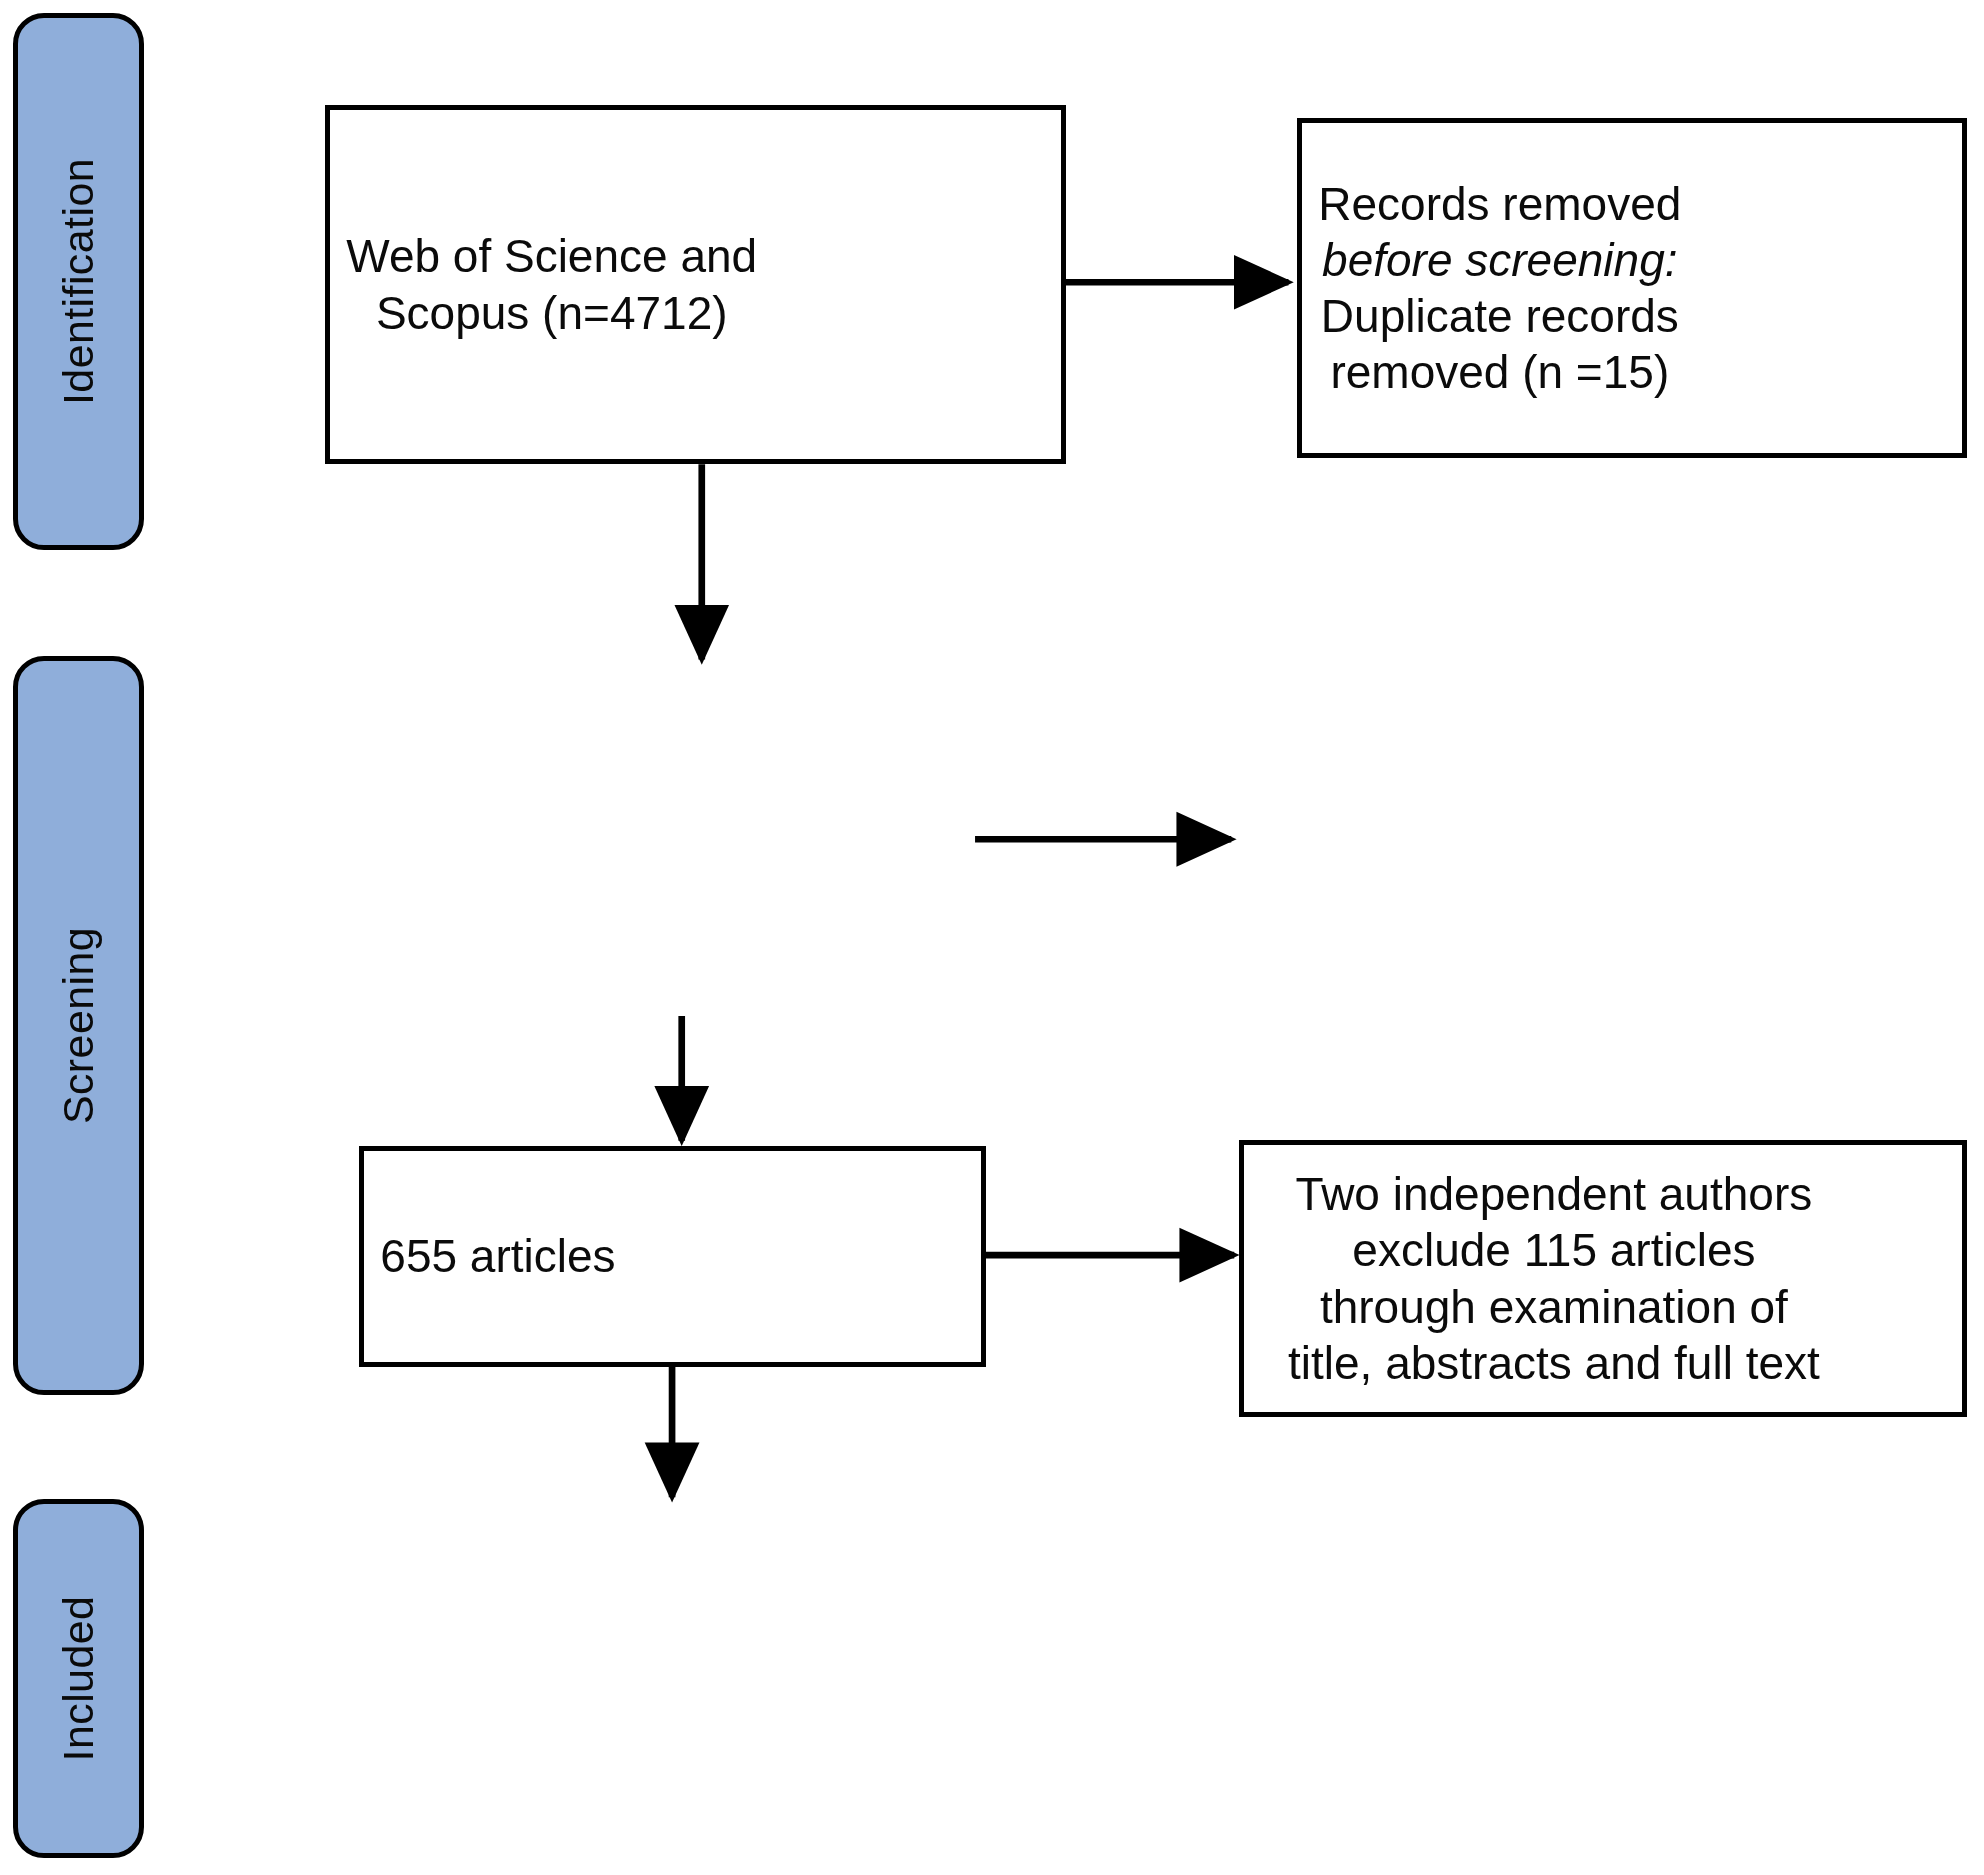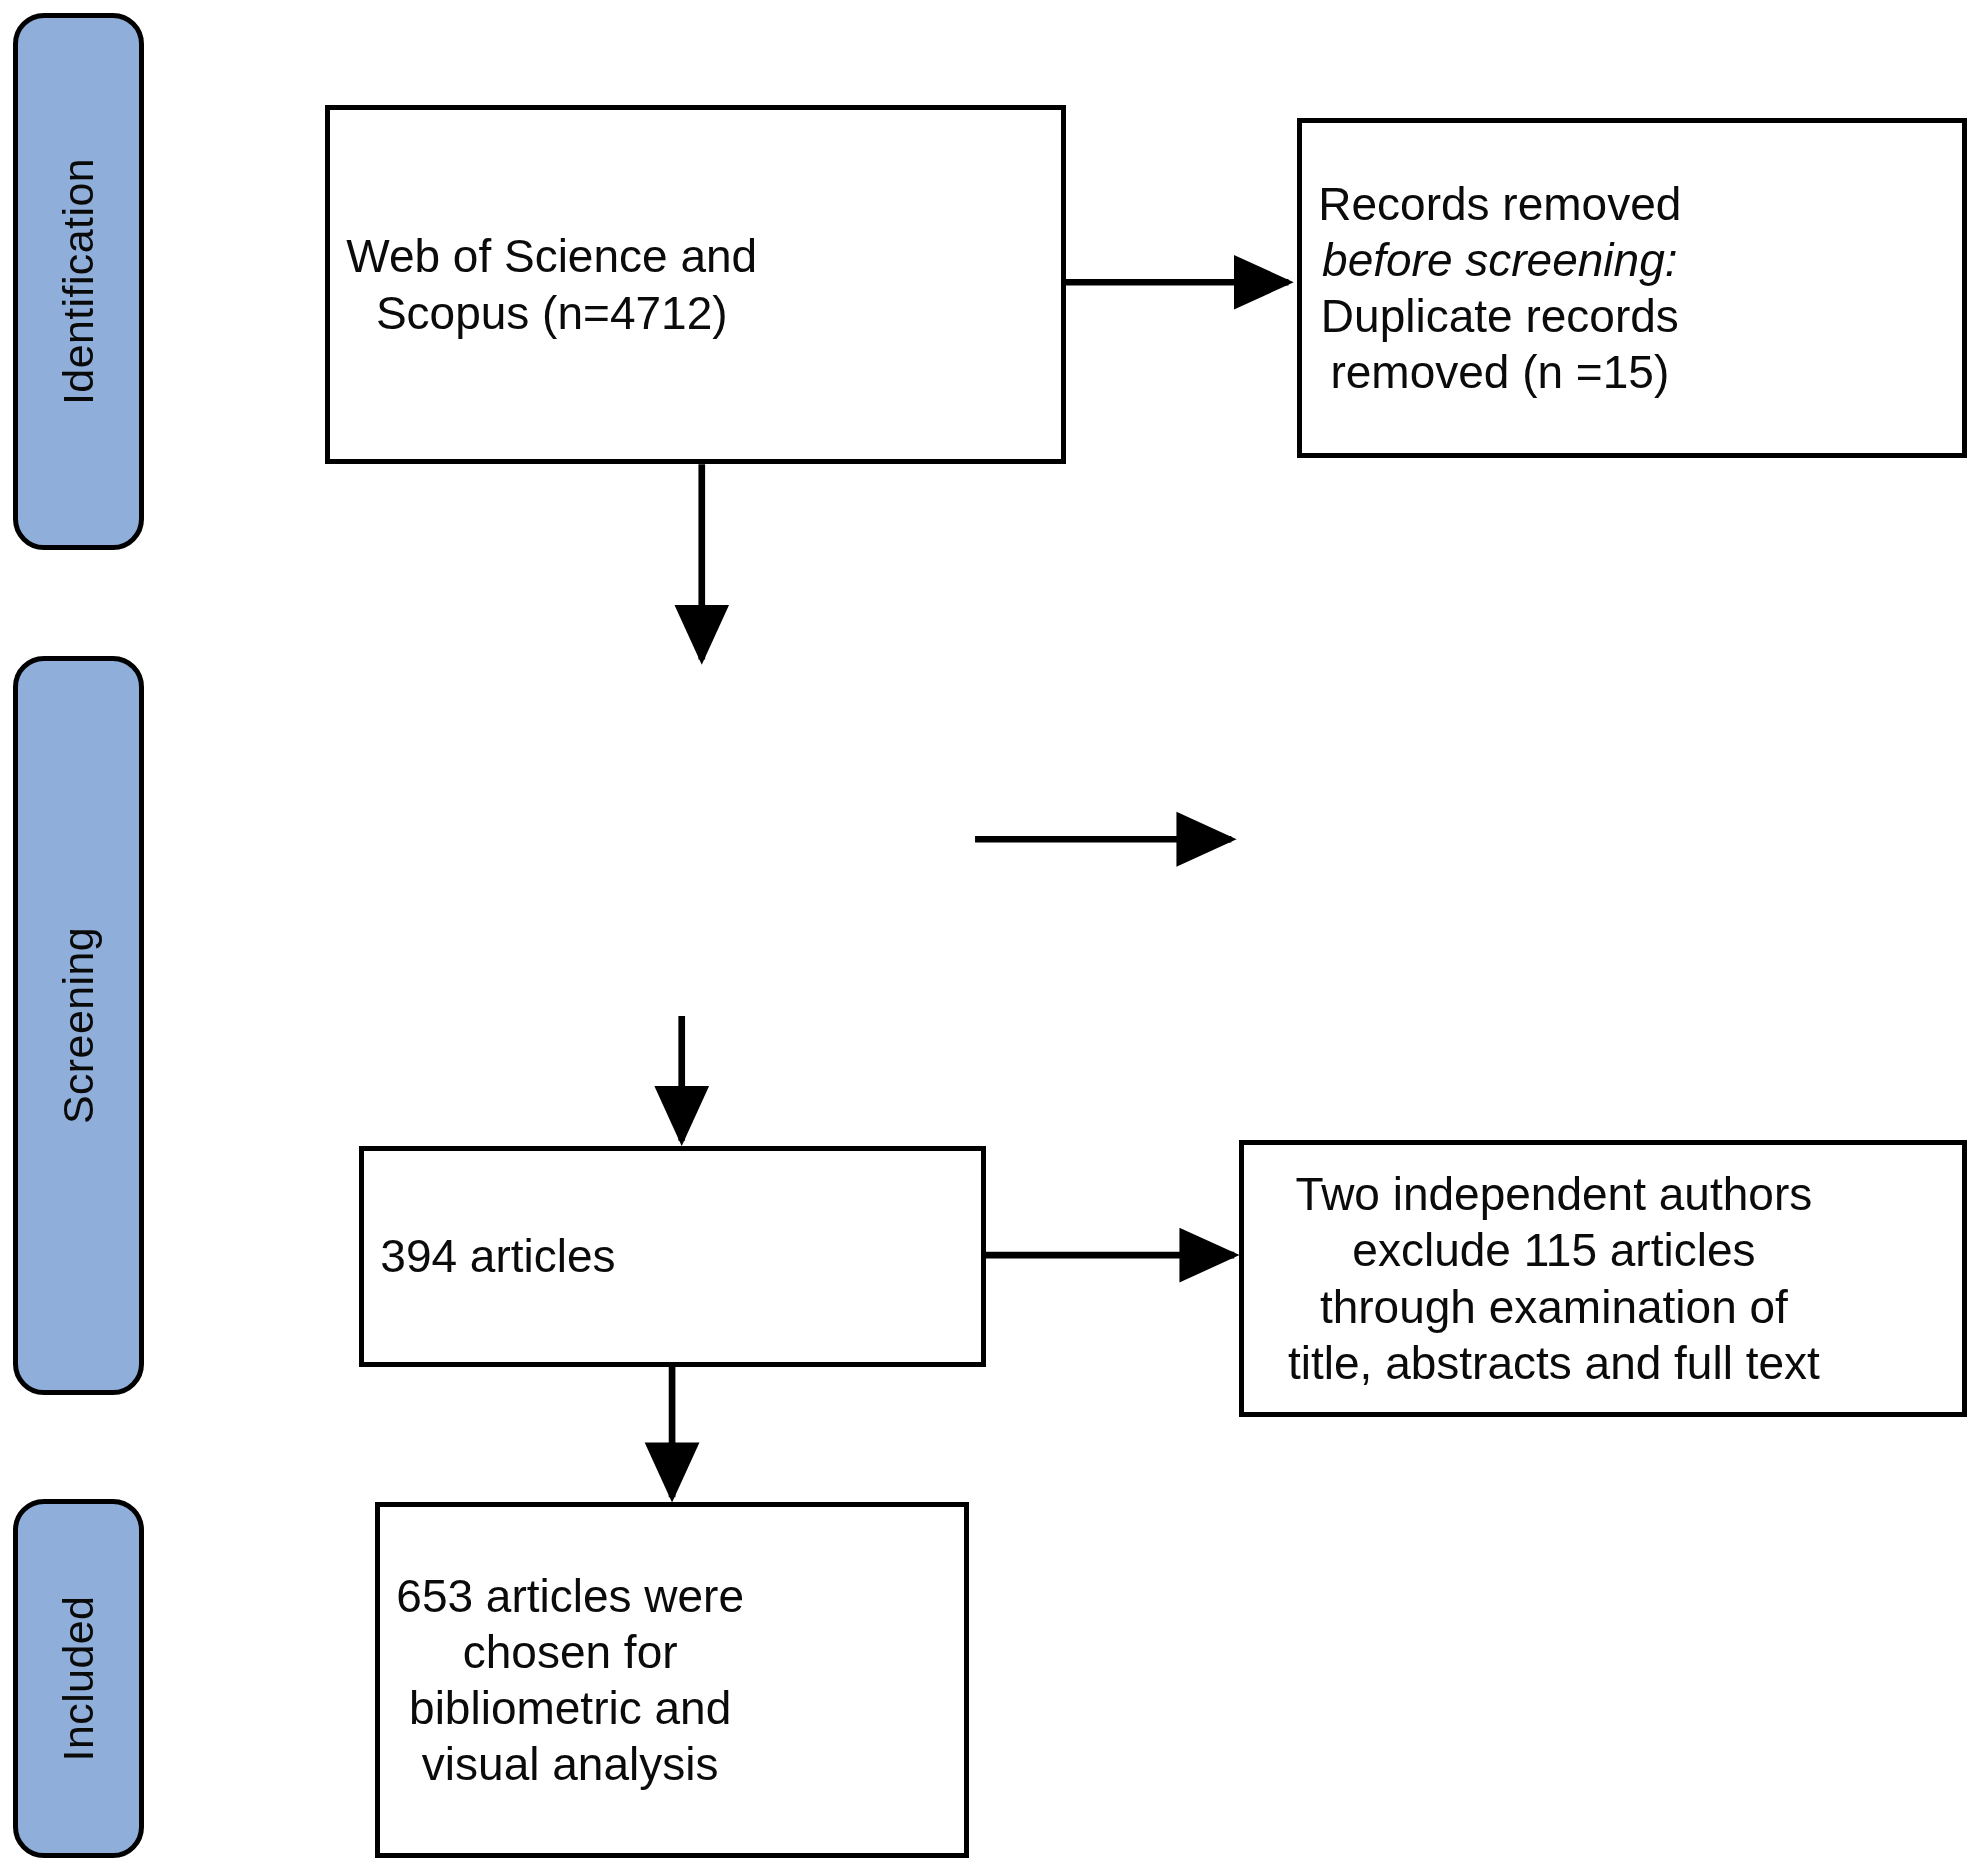--- a/index.html
+++ b/index.html
@@ -129,31 +129,25 @@
       <span>Records removed</span><br>
       <span class="em-line">before screening:</span><br>
       <span>Duplicate records</span><br>
       <span>removed (n =15)</span>
     </span>
   </div>
 
 
 
   <div class="flow-box" style="left:359px; top:1146px; width:627px; height:221px;">
-    <span class="box-text">394 articles</span>
+    <span class="box-text">655 articles</span>
   </div>
 
   <div class="flow-box" style="left:1239px; top:1140px; width:728px; height:277px;padding-left:44px;">
     <span class="box-text">Two independent authors
 exclude 115 articles
 through examination of
 title, abstracts and full text</span>
   </div>
 
-  <div class="flow-box" style="left:375px; top:1502px; width:594px; height:356px;">
-    <span class="box-text">653 articles were
-chosen for
-bibliometric and
-visual analysis</span>
-  </div>
 
 </div>
 
 
 </body></html>

